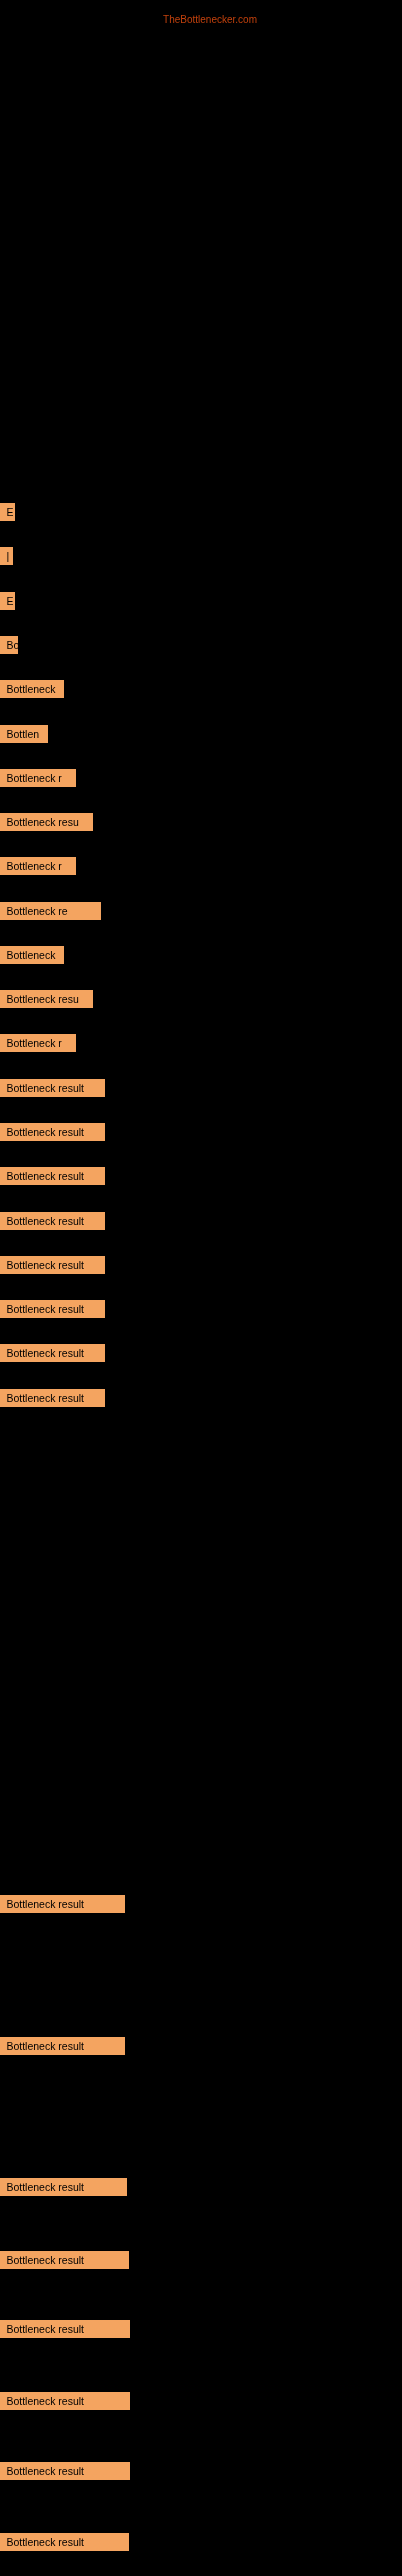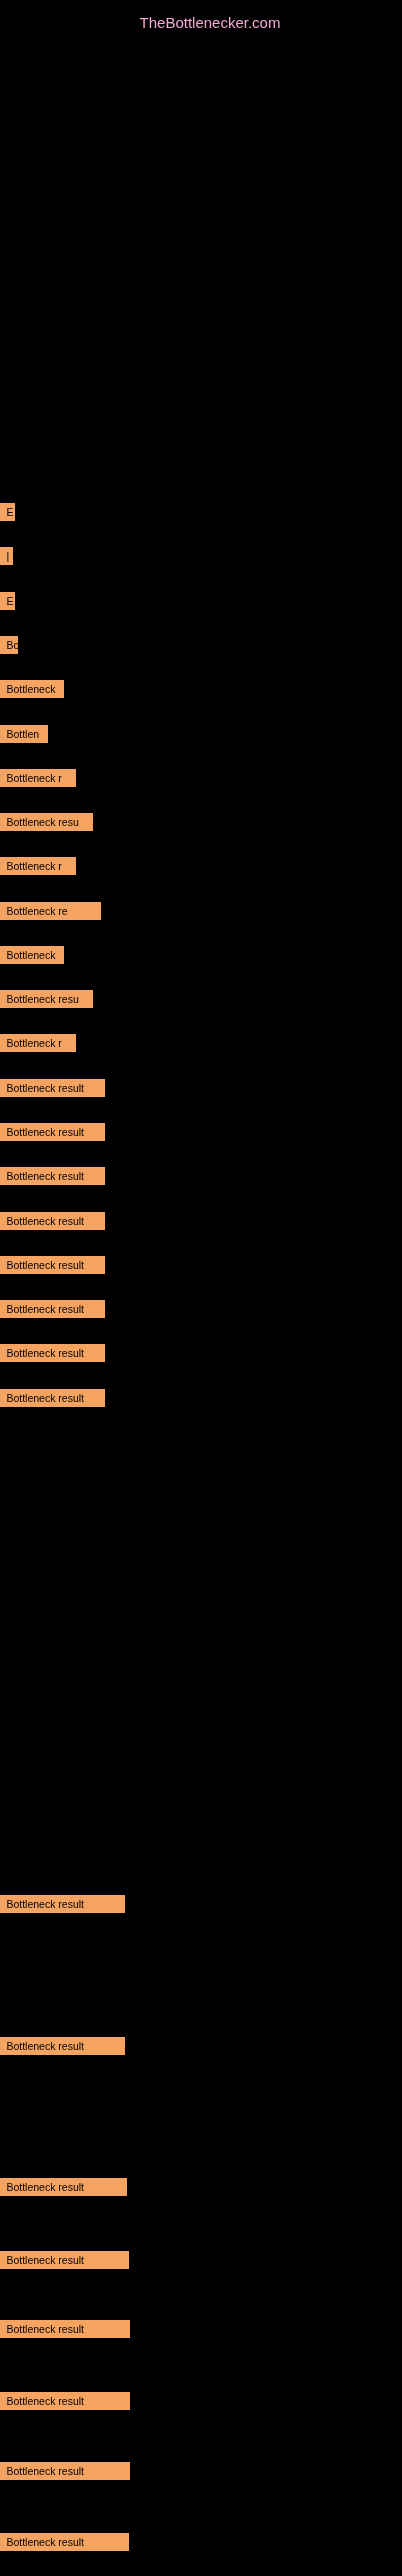--- a/index.html
+++ b/index.html
@@ -9,22 +9,22 @@
     }
     body {
       width: 403px;
       min-height: 2576px;
       background-color: #000000;
       font-family: Arial, sans-serif;
       position: relative;
     }
     .site-title {
       text-align: center;
-      color: #f9a8d4;
-      font-size: 15px;
+      color: #c2410c;
+      font-size: 10px;
       padding: 8px 0;
       position: absolute;
       top: 6.4px;
       left: 0;
       right: 0;
       margin-left: 17px;
     }
     .bottleneck-item {
       background-color: #f4a460;
       color: #000;

